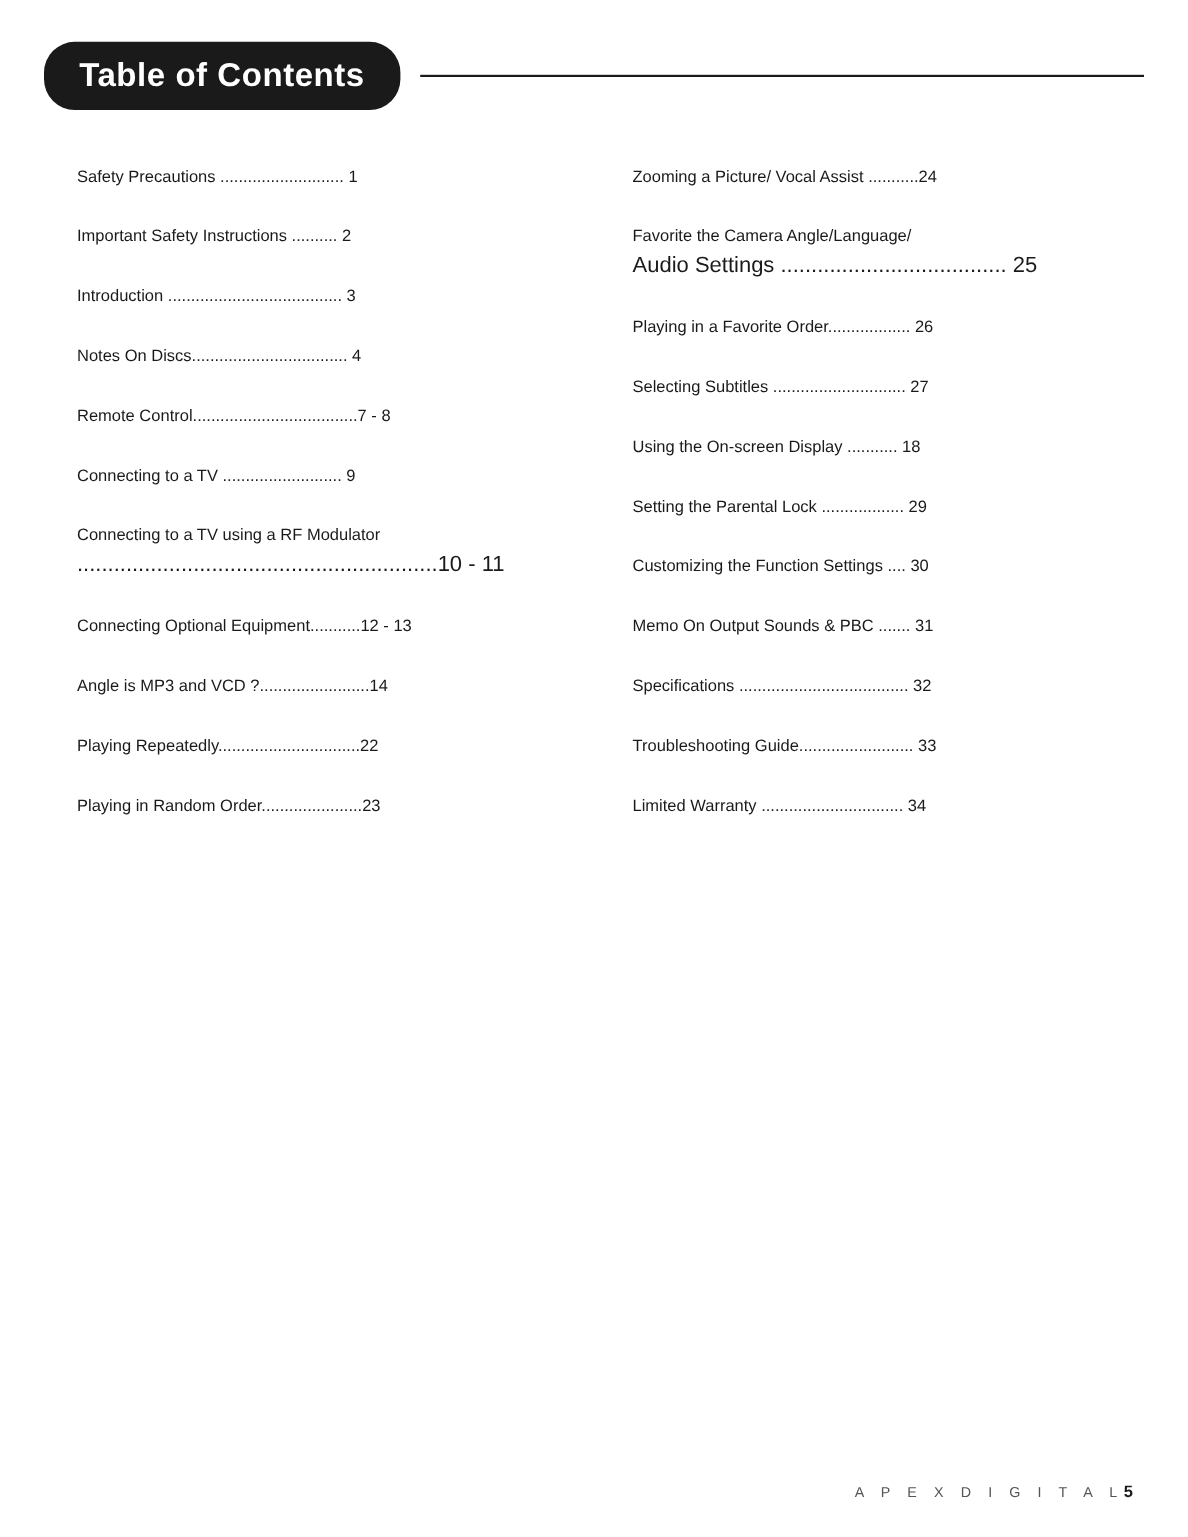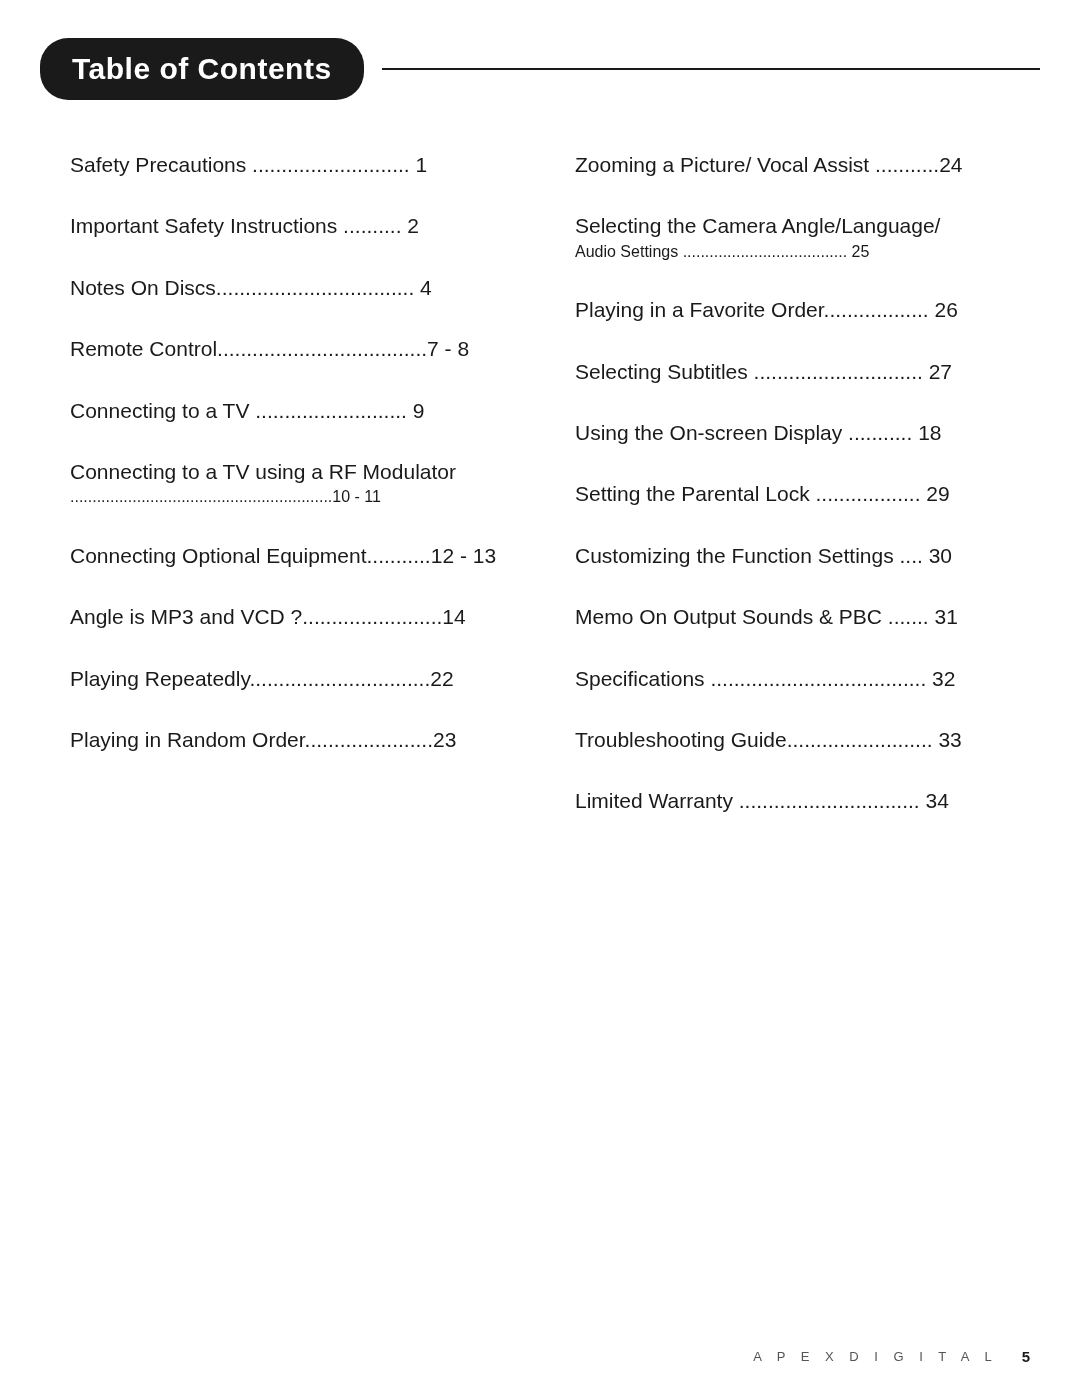--- a/index.html
+++ b/index.html
@@ -71,26 +71,26 @@
       flex: 1;
       padding-left: 20px;
     }
 
     .toc-item {
       margin-bottom: 32px;
       line-height: 1.4;
     }
 
     .toc-item .entry-text {
-      font-size: 21px;
+      font-size: 15px;
       color: #1a1a1a;
     }
 
     .toc-item .entry-sub {
-      font-size: 16px;
+      font-size: 20px;
       color: #1a1a1a;
       display: block;
     }
 
     
     .footer {
       position: absolute;
       bottom: 32px;
       left: 0;
       right: 0;
@@ -98,21 +98,21 @@
       justify-content: flex-end;
       align-items: center;
       padding: 0 50px;
     }
 
     .footer-brand {
       font-size: 13px;
       letter-spacing: 6px;
       color: #555;
       font-weight: 400;
-      margin-right: 24px;
+      margin-right: 0;
     }
 
     .footer-page {
       font-size: 15px;
       font-weight: 700;
       color: #1a1a1a;
     }
   </style>
 </head>
 <body>
@@ -125,34 +125,35 @@
     </div>
     <div class="header-line"></div>
   </div>
 
   <div class="content-area">
 
     <div class="col-left">
 
     <div class="toc-item"><span class="entry-text">Safety Precautions  ........................... 1</span></div>
         <div class="toc-item"><span class="entry-text">Important Safety Instructions  .......... 2</span></div>
+        <div class="toc-item"><span class="entry-text">Introduction ...................................... 3</span></div>
         <div class="toc-item"><span class="entry-text">Notes On Discs.................................. 4</span></div>
         <div class="toc-item"><span class="entry-text">Remote Control....................................7 - 8</span></div>
         <div class="toc-item"><span class="entry-text">Connecting to a TV .......................... 9</span></div>
         <div class="toc-item"><span class="entry-text">Connecting to a TV using a RF Modulator</span><span class="entry-sub">...........................................................10 - 11</span></div>
         <div class="toc-item"><span class="entry-text">Connecting Optional Equipment...........12 - 13</span></div>
         <div class="toc-item"><span class="entry-text">Angle is MP3 and VCD ?........................14</span></div>
         <div class="toc-item"><span class="entry-text">Playing Repeatedly...............................22</span></div>
         <div class="toc-item"><span class="entry-text">Playing in Random Order......................23</span></div>
       </div>
 
     <div class="col-right">
 
     <div class="toc-item"><span class="entry-text">Zooming a Picture/ Vocal Assist ...........24</span></div>
-        <div class="toc-item"><span class="entry-text">Selecting the Camera Angle/Language/</span><span class="entry-sub">Audio Settings ..................................... 25</span></div>
+        <div class="toc-item"><span class="entry-text">Favorite the Camera Angle/Language/</span><span class="entry-sub">Audio Settings ..................................... 25</span></div>
         <div class="toc-item"><span class="entry-text">Playing in a Favorite Order.................. 26</span></div>
         <div class="toc-item"><span class="entry-text">Selecting Subtitles ............................. 27</span></div>
         <div class="toc-item"><span class="entry-text">Using the On-screen Display ........... 18</span></div>
         <div class="toc-item"><span class="entry-text">Setting the Parental Lock .................. 29</span></div>
         <div class="toc-item"><span class="entry-text">Customizing the Function Settings .... 30</span></div>
         <div class="toc-item"><span class="entry-text">Memo On Output Sounds &amp; PBC ....... 31</span></div>
         <div class="toc-item"><span class="entry-text">Specifications ..................................... 32</span></div>
         <div class="toc-item"><span class="entry-text">Troubleshooting Guide......................... 33</span></div>
         <div class="toc-item"><span class="entry-text">Limited Warranty ............................... 34</span></div>
       </div>

